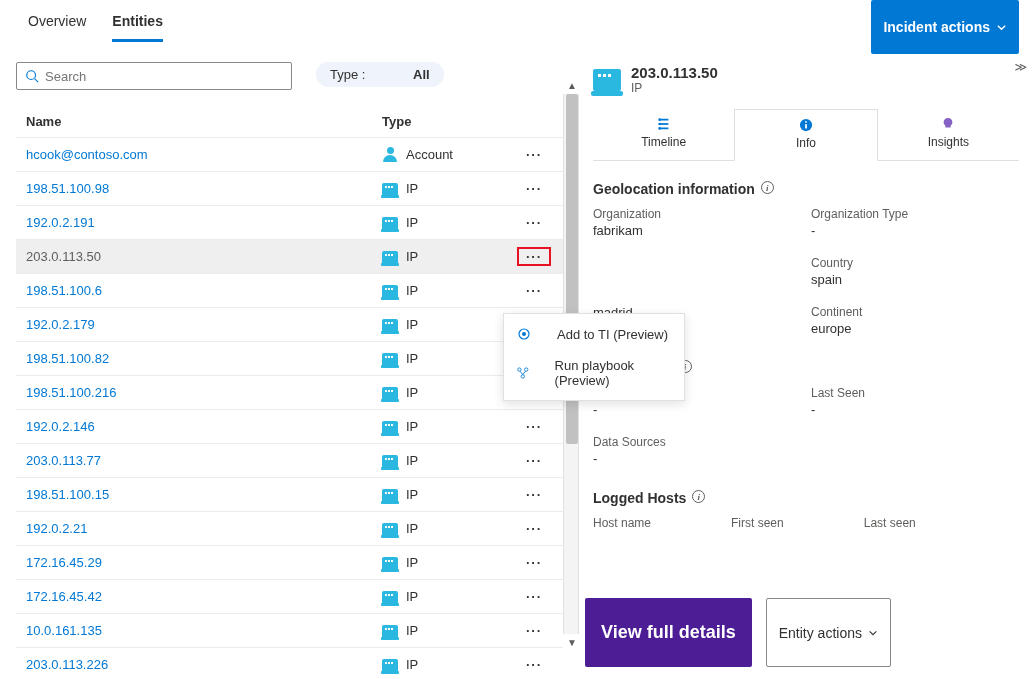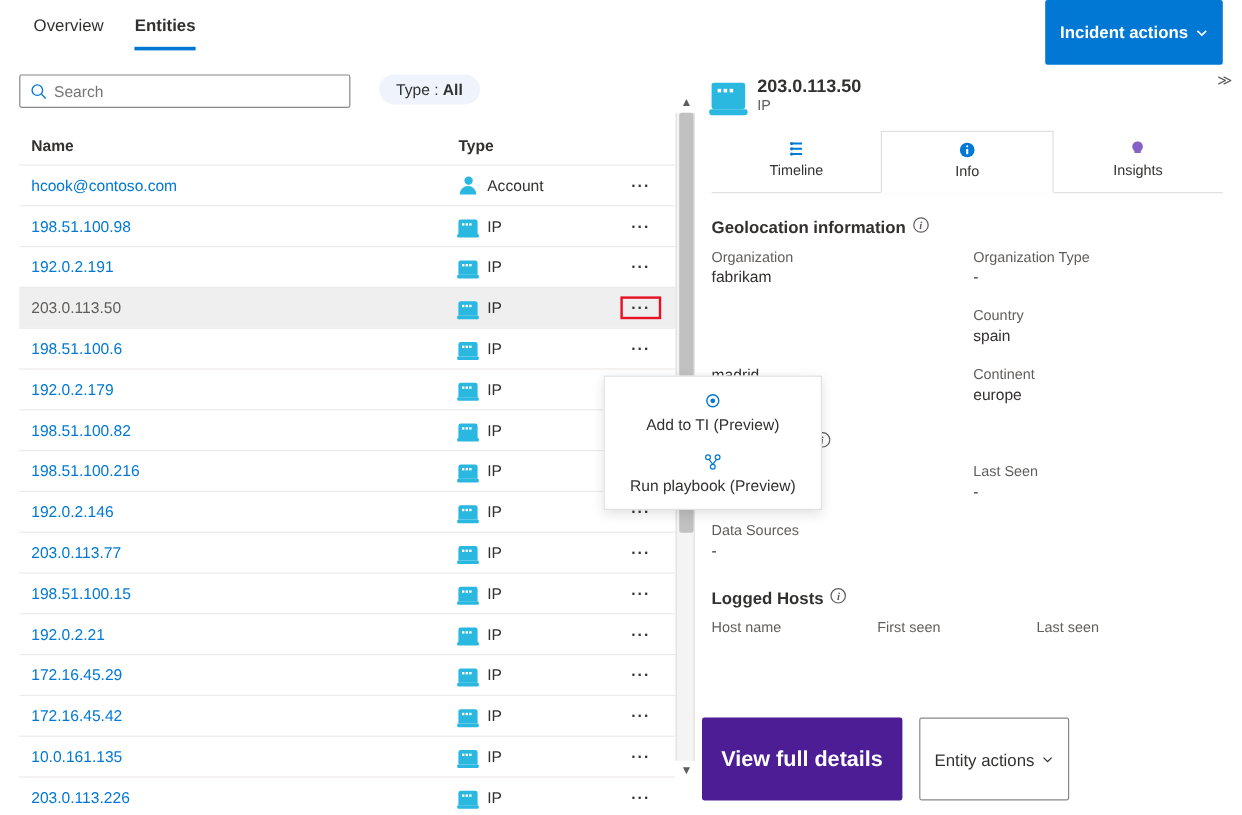--- a/index.html
+++ b/index.html
@@ -9,38 +9,38 @@
   .tab { font-size: 14px; color: #323130; padding-bottom: 10px; cursor: pointer; }
   .tab.active { font-weight: 600; border-bottom: 3px solid #0078d4; }
   .incident-btn { background: #0078d4; color: #fff; border: none; border-radius: 2px; padding: 19px 12px; font-size: 14px; font-weight: 600; display: flex; align-items: center; gap: 6px; cursor: pointer; }
   .main { display: flex; height: calc(100% - 44px); }
   .left { width: 563px; padding: 18px 0 0 16px; position: relative; }
   .search-row { display: flex; align-items: flex-start; gap: 24px; margin-bottom: 18px; }
   .search-box { display: flex; align-items: center; border: 1px solid #8a8886; border-radius: 2px; padding: 5px 8px; width: 276px; height: 28px; }
   .search-box svg { width: 14px; height: 14px; margin-right: 6px; }
   .search-box input { border: none; outline: none; font-size: 13px; flex: 1; }
   .type-pill { background: #eef3fc; border-radius: 14px; padding: 5px 14px; font-size: 13px; }
-  .type-pill b { font-weight: 600; }
+  .type-pill b { font-weight: 600; margin-left: 44px; }
   .col-headers { display: flex; font-weight: 600; font-size: 13px; padding: 6px 0 8px 10px; }
   .col-name { width: 356px; }
   .col-type { width: 135px; }
   .row { display: flex; align-items: center; height: 34px; border-top: 1px solid #edebe9; padding-left: 10px; }
   .row.selected { background: #efefef; }
   .link { color: #0078d4; width: 356px; cursor: pointer; }
   .type-cell { display: flex; align-items: center; gap: 8px; width: 135px; }
   .icon-ip { width: 16px; height: 12px; background: #2ab7e0; border-radius: 2px 2px 0 0; position: relative; }
   .icon-ip::before { content:''; position:absolute; top:3px; left:3px; width:2px; height:2px; background:#fff; box-shadow: 3px 0 #fff, 6px 0 #fff; }
   .icon-ip::after { content:''; position:absolute; bottom:-3px; left:-1px; width:18px; height:3px; background:#2ab7e0; border-radius:1px; }
   .icon-acct { width:16px; height:16px; position:relative; }
   .icon-acct span { display:block; width:7px; height:7px; background:#2ab7e0; border-radius:50%; margin:0 auto; }
   .icon-acct::after { content:''; display:block; width:14px; height:7px; background:#2ab7e0; border-radius:7px 7px 0 0; margin:1px auto 0; }
   .more { width: 34px; text-align: center; color: #323130; cursor: pointer; letter-spacing: 1px; font-weight: 600; }
   .more.highlight { border: 2px solid #e81123; padding: 5px 3px; line-height: 5px; }
   .context-menu { position: absolute; top: 269px; left: 503px; background:#fff; border: 1px solid #e1e1e1; box-shadow: 0 3px 10px rgba(0,0,0,0.12); width: 182px; z-index: 10; padding: 4px 0; }
-  .context-menu .item { display: flex; align-items: center; gap: 4px; padding: 8px 12px; font-size: 13px; cursor: pointer; flex-direction: column; }
+  .context-menu .item { display: flex; align-items: center; gap: 25px; padding: 8px 12px; font-size: 13px; cursor: pointer; }
   .context-menu svg { width: 16px; height:16px; }
   .scroll-track-outer { position:absolute; top: 50px; left: 0; width: 16px; height: 540px; background: #f4f4f4; border-left:1px solid #e1e1e1; border-right:1px solid #e1e1e1; }
   .scroll-thumb-outer { position:absolute; top:0; left:2px; width:12px; height:350px; background:#c1c1c1; border-radius:2px; }
   .scroll-caret { position:absolute; left:3px; font-size:10px; color:#5c5c5c; }
   .right { flex:1; position:relative; padding: 20px 16px 0 30px; }
   .entity-header { display:flex; align-items:center; gap:10px; margin-bottom: 14px; }
   .entity-icon { width:28px; height:22px; background:#2ab7e0; border-radius:2px; position:relative; }
   .entity-icon::before { content:''; position:absolute; top:5px; left:5px; width:3px; height:3px; background:#fff; box-shadow:5px 0 #fff, 10px 0 #fff; }
   .entity-icon::after { content:''; position:absolute; bottom:-5px; left:-2px; width:32px; height:5px; background:#2ab7e0; border-radius:2px; }
   .entity-title { font-weight:600; font-size:15px; }

